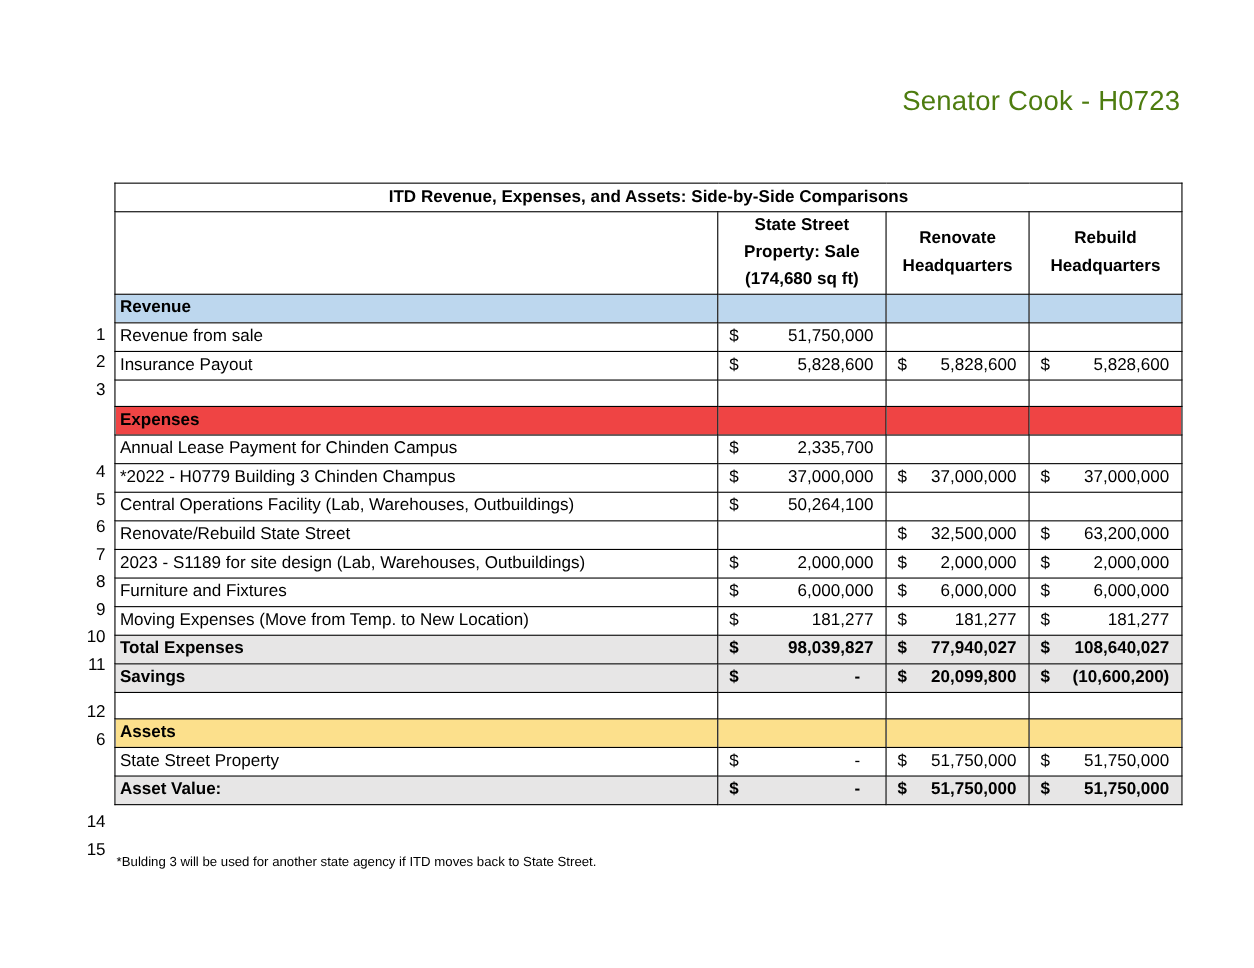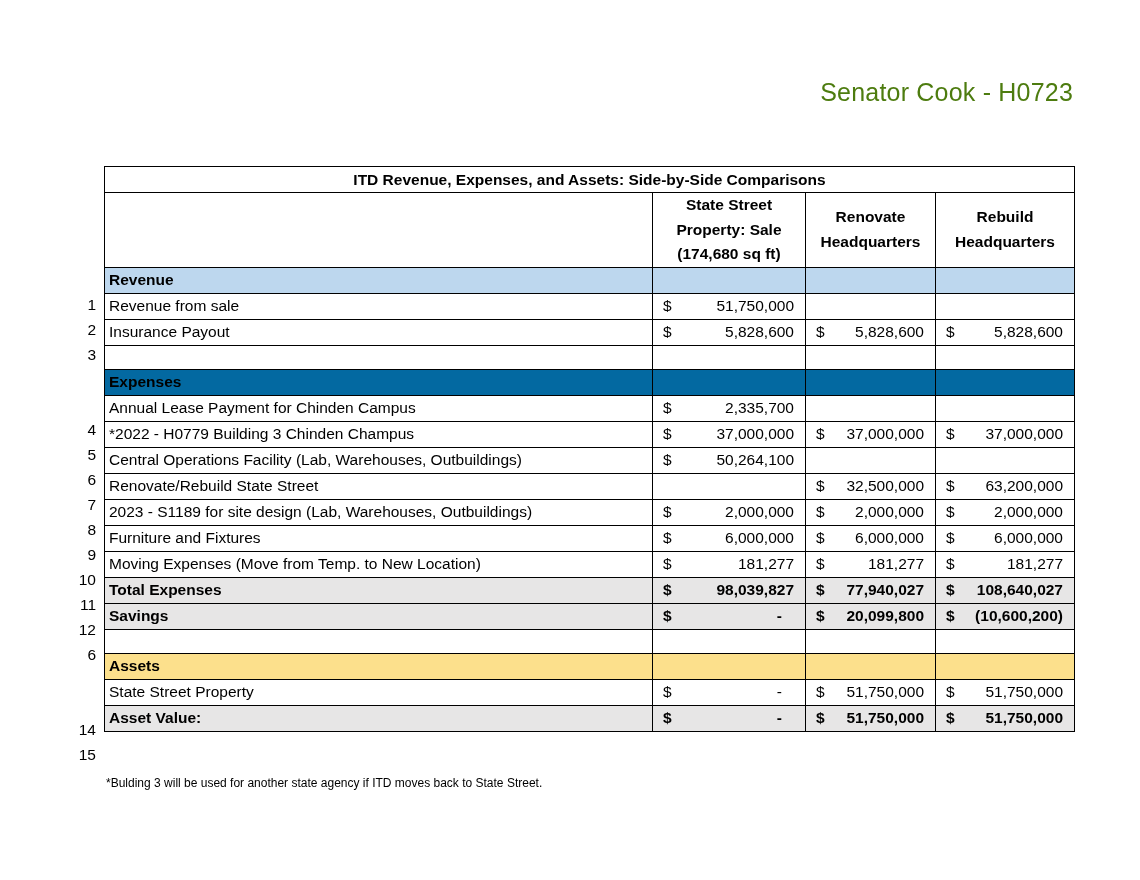--- a/index.html
+++ b/index.html
@@ -78,21 +78,21 @@
     line-height: 24.5px;
     white-space: normal;
   }
   td.colhead.blank { border-right: 1px solid #000; }
 
   
   td.band {
     font-weight: bold;
   }
   tr.band-revenue td { background: #BDD7EE; }
-  tr.band-expenses td { background: #0369a1; }
+  tr.band-expenses td { background: #ef4444; }
   tr.band-assets   td { background: #FCE08C; }
 
   
   tr.total td { background: #E7E6E6; font-weight: bold; }
 
   
   tr.spacer td { height: 23px; background: #ffffff; }
 
   
   td.money {
@@ -150,21 +150,21 @@
     <div class="rn" style="height: 25px; line-height: 25px;"></div>
     <div class="rn" style="height: 25px; line-height: 25px;"></div>
     <div class="rn" style="height: 25px; line-height: 25px;">4</div>
     <div class="rn" style="height: 25px; line-height: 25px;">5</div>
     <div class="rn" style="height: 25px; line-height: 25px;">6</div>
     <div class="rn" style="height: 25px; line-height: 25px;">7</div>
     <div class="rn" style="height: 25px; line-height: 25px;">8</div>
     <div class="rn" style="height: 25px; line-height: 25px;">9</div>
     <div class="rn" style="height: 25px; line-height: 25px;">10</div>
     <div class="rn" style="height: 25px; line-height: 25px;">11</div>
-    <div class="rn" style="height: 25px; line-height: 25px;">12</div>
+    <div class="rn" style="height: 25px; line-height: 25px; margin-top: 18px;">12</div>
     <div class="rn" style="height: 25px; line-height: 25px;">6</div>
     <div class="rn" style="height: 25px; line-height: 25px;"></div>
     <div class="rn" style="height: 25px; line-height: 25px;"></div>
     <div class="rn" style="height: 25px; line-height: 25px; padding-left: 13px;">14</div>
     <div class="rn" style="height: 25px; line-height: 25px;">15</div>
   </div>
 
 <div id="sheet">
   <table class="grid">
     <colgroup>

